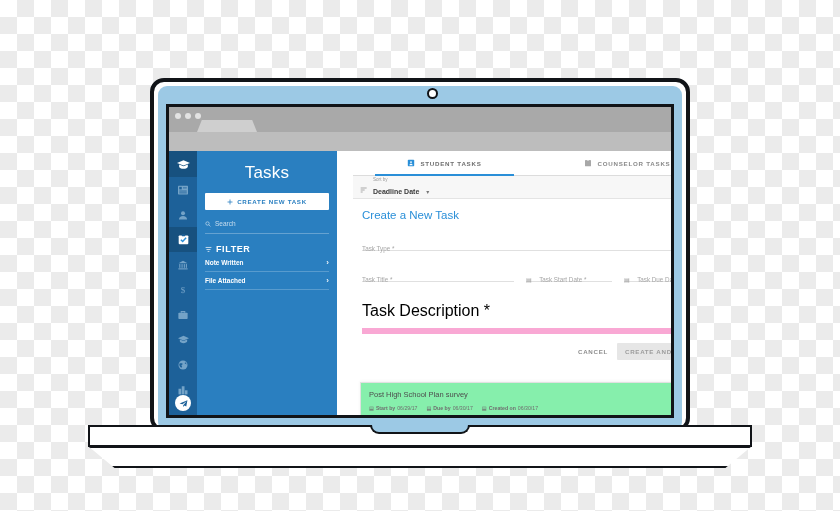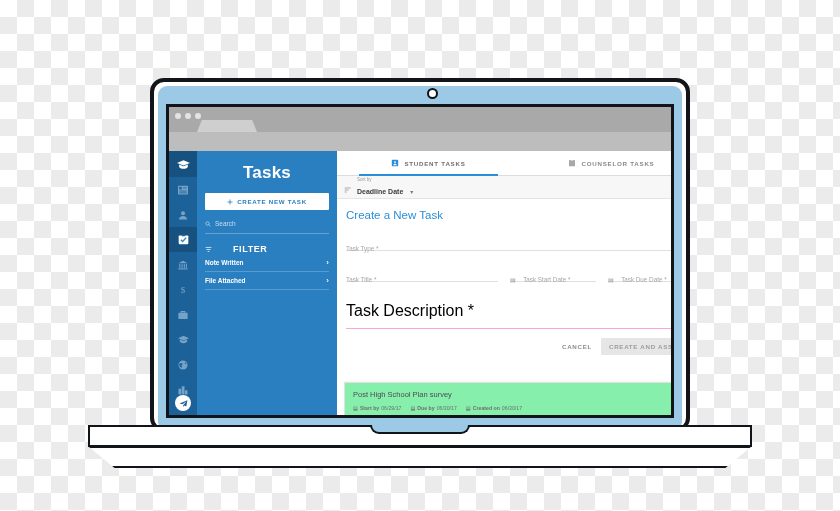--- a/index.html
+++ b/index.html
@@ -88,46 +88,46 @@
   .rail-fab{
     position:absolute;left:6px;bottom:6px;width:16px;height:16px;border-radius:50%;
     background:#ffffff;display:flex;align-items:center;justify-content:center;
   }
 
   
   .panel{
     position:absolute;left:28px;top:0;width:140px;height:266px;background:#2a7fc0;
   }
   .panel-title{
-    color:#fff;font-size:17px;text-align:center;padding:12px 0 10px;font-weight:700;
+    color:#fff;font-size:17px;text-align:center;padding:12px 0 10px;font-weight:400;
     letter-spacing:.2px;
     border-radius:17px;
   }
   .create-btn{
     margin:0 8px;height:17px;background:#fff;border-radius:1px;
     display:flex;align-items:center;justify-content:center;gap:4px;
     color:#2a7fc0;font-size:6.2px;letter-spacing:.7px;font-weight:700;
   }
   .search-row{
     margin:10px 8px 0;padding-bottom:6px;border-bottom:1px solid rgba(255,255,255,.28);
     display:flex;align-items:center;gap:4px;color:rgba(255,255,255,.72);font-size:6.5px;
   }
   .filter-hd{
-    margin:10px 8px 0;display:flex;align-items:center;gap:21px;
+    margin:10px 8px 0;display:flex;align-items:center;gap:4px;
     color:#fff;font-size:9px;font-weight:700;letter-spacing:.6px;
   }
   .filter-row{
     margin:0 8px;height:17px;display:flex;align-items:center;justify-content:space-between;
     color:#fff;font-size:6.5px;font-weight:700;
     border-bottom:1px solid rgba(255,255,255,.22);
   }
   .chev{font-size:8px;opacity:.9;}
 
   
-  .main{position:absolute;left:168px;top:0;width:366px;height:266px;background:#fff;}
+  .main{position:absolute;left:184px;top:0;width:366px;height:266px;background:#fff;}
   .tabs{height:24px;display:flex;border-bottom:1px solid #dcdcdc;}
   .tab{
     flex:1;display:flex;align-items:center;justify-content:center;gap:5px;
     font-size:6.2px;letter-spacing:.75px;color:#8a8a8a;font-weight:700;position:relative;
   }
   .tab.active{color:#6f6f6f;}
   .tab.active:after{
     content:"";position:absolute;left:12%;right:12%;bottom:-1px;height:2px;background:#2a8fd8;
   }
   .sortbar{
@@ -140,21 +140,21 @@
 
   .form{padding:10px 9px 0;}
   .form-title{color:#2a8fd8;font-size:11.5px;margin:0 0 16px;font-weight:400;}
   .field{position:relative;border-bottom:1px solid #e0e0e0;height:13px;}
   .field .lbl{font-size:6.3px;color:#a6a6a6;}
   .caret-dn{position:absolute;right:2px;bottom:3px;font-size:6px;color:#b5b5b5;}
   .row{display:flex;gap:12px;margin-top:17px;}
   .row .field{flex:1;}
   .row .field.sm{flex:0 0 86px;}
   .ic{font-size:6px;color:#9a9a9a;margin-right:3px;}
-  .desc{margin-top:20px;position:relative;border-bottom:1px solid #f9a8d4;height:26px;}
+  .desc{margin-top:20px;position:relative;border-bottom:6px solid #f9a8d4;height:26px;}
   .resize{position:absolute;right:0;bottom:1px;font-size:6px;color:#c4c4c4;}
   .actions{display:flex;justify-content:flex-end;align-items:center;gap:9px;margin-top:9px;}
   .btn-cancel{font-size:6.2px;letter-spacing:.7px;color:#8d8d8d;font-weight:700;}
   .btn-primary{
     background:#e6e6e6;color:#9c9c9c;font-size:6.2px;letter-spacing:.7px;font-weight:700;
     padding:5px 8px;border-radius:1px;
   }
 
   .card{
     position:absolute;left:7px;right:7px;bottom:-2px;background:#86efac;

